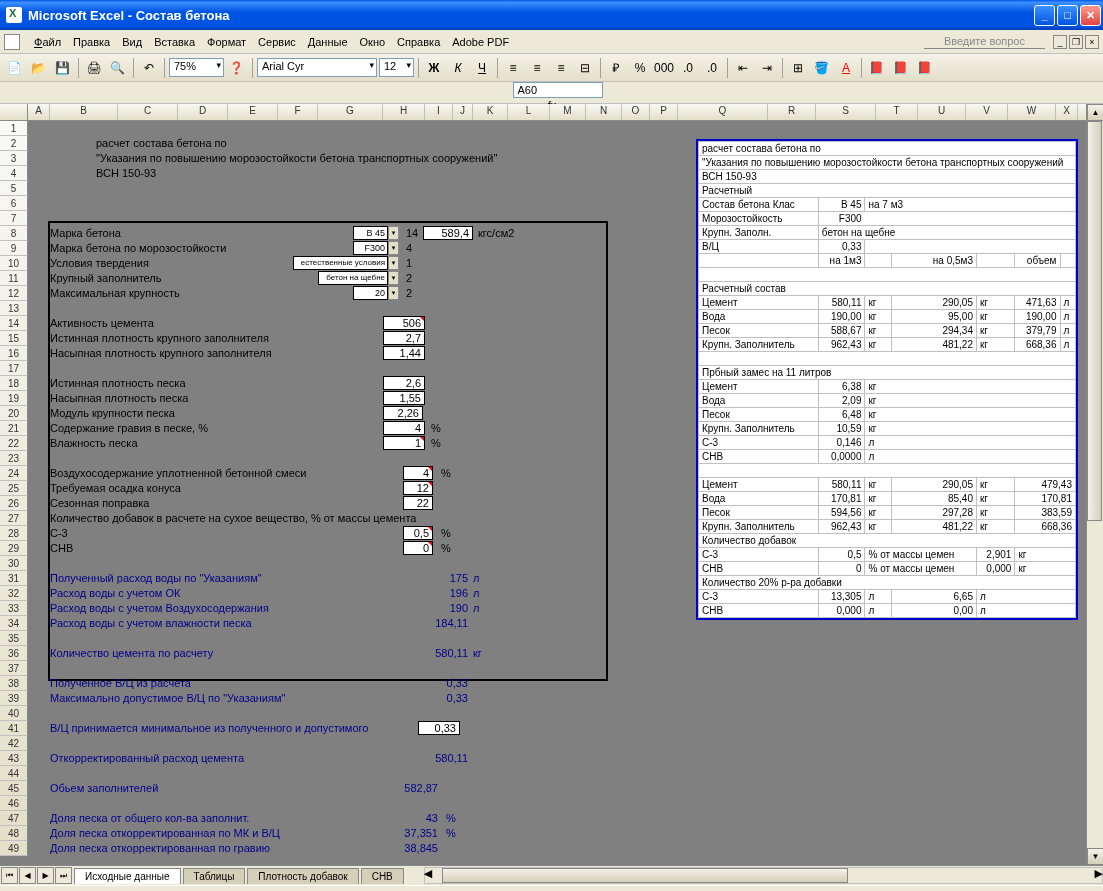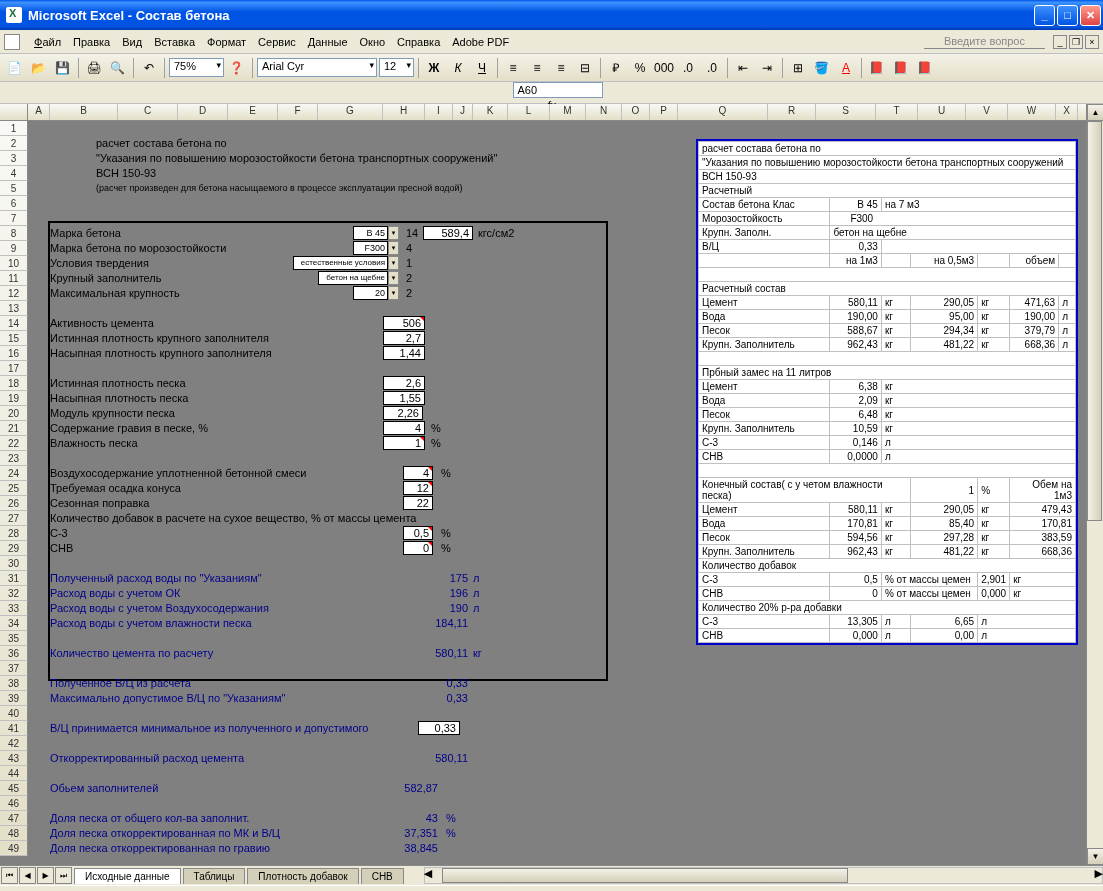--- a/index.html
+++ b/index.html
@@ -264,21 +264,20 @@
           <div class="rh">46</div>
           <div class="rh">47</div>
           <div class="rh">48</div>
           <div class="rh">49</div>
         </div>
     <div class="cells" id="cells">
 
       <div class="cell" style="left:68px;top:15px">расчет состава бетона по</div>
       <div class="cell" style="left:68px;top:30px">"Указания по повышению морозостойкости бетона транспортных сооружений"</div>
       <div class="cell" style="left:68px;top:45px">ВСН 150-93</div>
-      <div class="cell" style="left:68px;top:60px;font-size:9px">(расчет произведен для бетона насыщаемого в процессе эксплуатации пресной водой)</div>
 
       <div class="thick-box" style="left:20px;top:100px;width:560px;height:460px"></div>
 
       <div class="cell" style="left:22px;top:105px">Марка бетона</div>
       <div class="inbox" style="left:325px;top:105px;width:35px;text-align:right"><span>B 45</span><span class="dd">▾</span></div>
       <div class="cell" style="left:378px;top:105px">14</div>
       <div class="valbox" style="left:395px;top:105px;width:50px">589,4</div>
       <div class="cell" style="left:450px;top:105px">кгс/см2</div>
 
       <div class="cell" style="left:22px;top:120px">Марка бетона по морозостойкости</div>
@@ -493,26 +492,20 @@
                 <tr>
                   <td>СНВ</td>
                   <td class="r">0,0000</td>
                   <td colspan="5">л</td>
                 </tr>
               </tbody>
           <tbody>
                 <tr>
                   <td colspan="7" style="height:14px"></td>
                 </tr>
-          <tr>
-                  <td colspan="3">Конечный состав( с у четом влажности песка)</td>
-                  <td class="r">1</td>
-                  <td>%</td>
-                  <td colspan="2" class="r">Обем на 1м3</td>
-                </tr>
           </tbody>
               <tbody id="sum-final">
                 <tr>
                   <td>Цемент</td>
                   <td class="r">580,11</td>
                   <td>кг</td>
                   <td class="r">290,05</td>
                   <td>кг</td>
                   <td class="r" colspan="2">479,43</td>
                 </tr>

